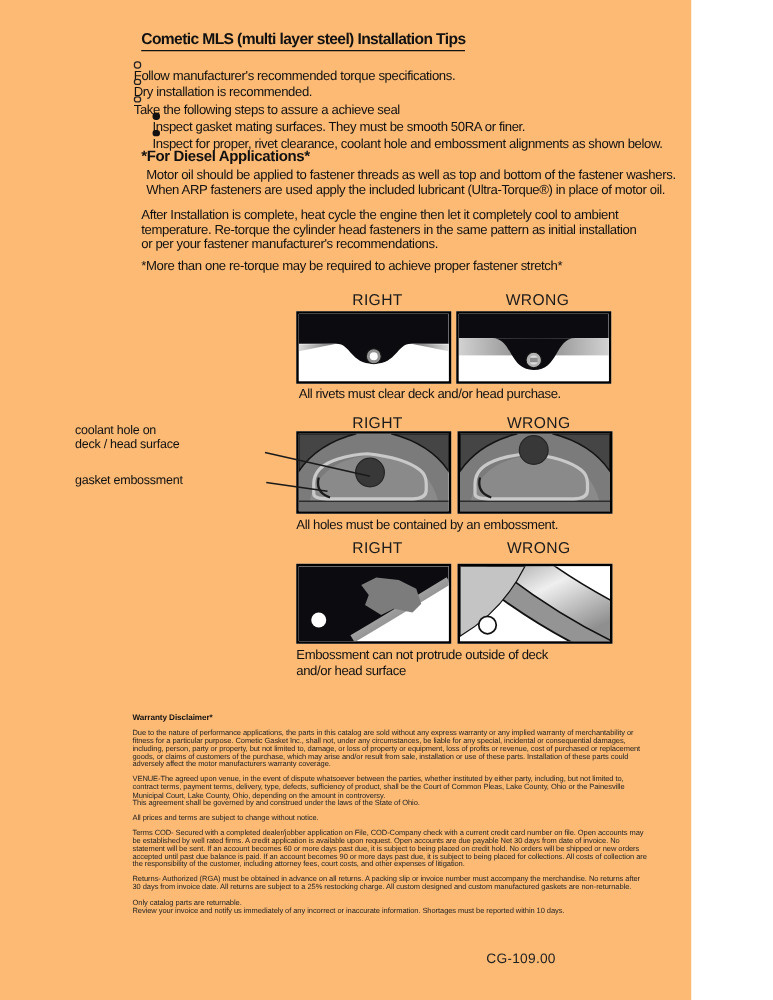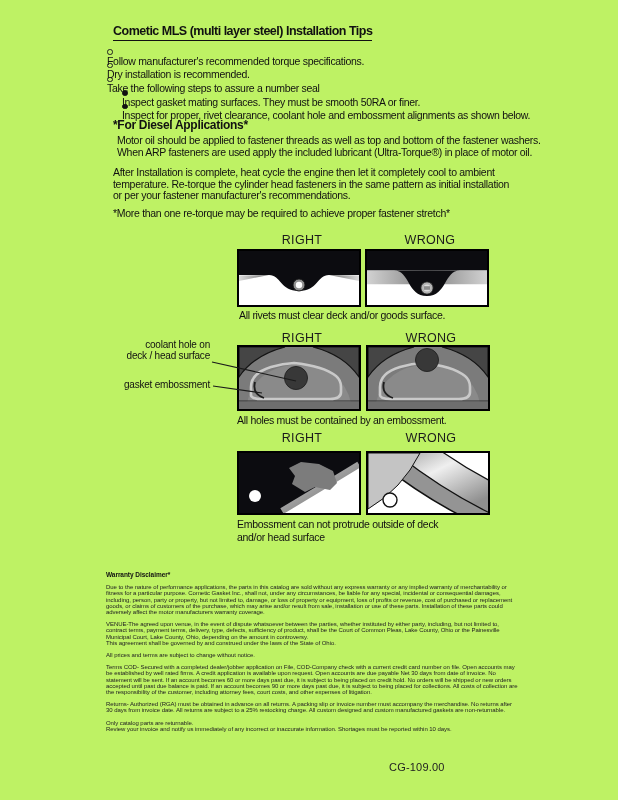--- a/index.html
+++ b/index.html
@@ -1,30 +1,30 @@
 <!DOCTYPE html>
 <html><head>
 <meta charset="utf-8">
 <style>
   html,body{margin:0;padding:0;background:#ffffff;}
-  .page{position:relative;width:618px;height:800px;background:#bef264;overflow:hidden;
+  .page{position:relative;width:553px;height:800px;background:#fdba74;overflow:hidden;
         font-family:"Liberation Sans",sans-serif;color:#111;}
   .abs{position:absolute;}
   .title{font-size:12.5px;font-weight:bold;letter-spacing:-0.5px;
          border-bottom:1.5px solid #111;padding-bottom:2px;white-space:nowrap;}
   .body-txt{font-size:10.5px;letter-spacing:-0.3px;line-height:11.7px;white-space:pre-line;}
   .b-row{display:flex;font-size:10.5px;letter-spacing:-0.3px;line-height:13.7px;height:13.7px;flex-direction:column;}
   .mk{width:3.5px;height:3.5px;border:1px solid #222;border-radius:50%;margin:4.2px 5px 0 0;flex:0 0 auto;}
   .mk.f{background:#111;border-color:#111;}
   .sub{margin-left:15px;}
   .h-bold{font-size:12px;font-weight:bold;letter-spacing:-0.3px;}
   .rw{font-size:12.5px;font-weight:500;letter-spacing:0.3px;color:#1b1b1b;width:122px;text-align:center;}
   .panel{position:absolute;border:2px solid #000;background:#fff;display:block;}
   .cap{font-size:10.5px;letter-spacing:-0.3px;line-height:13px;white-space:pre-line;}
-  .lbl{font-size:10px;letter-spacing:-0.2px;line-height:11px;text-align:right;white-space:pre-line;}
+  .lbl{font-size:10px;letter-spacing:-0.2px;line-height:11px;text-align:left;white-space:pre-line;}
   .fineprint{width:414px;font-size:6px;line-height:6.2px;letter-spacing:-0.05px;color:#222;}
   .fineprint p{margin:0 0 6px 0;}
   .fp-head{font-size:6.5px;font-weight:bold;margin:0 0 6px 0;color:#111;}
   .cg{font-size:11px;color:#222;letter-spacing:0.2px;}
   svg{display:block;}
 </style>
 </head>
 <body>
 
 <div class="page">
@@ -64,21 +64,21 @@
     <div class="b-row">
         <span class="mk"></span>
         <span>Follow manufacturer's recommended torque specifications.</span>
       </div>
     <div class="b-row">
         <span class="mk"></span>
         <span>Dry installation is recommended.</span>
       </div>
     <div class="b-row">
         <span class="mk"></span>
-        <span>Take the following steps to assure a number seal</span>
+        <span>Take the following steps to assure a achieve seal</span>
       </div>
     <div class="b-row sub">
         <span class="mk f"></span>
         <span>Inspect gasket mating surfaces.  They must be smooth 50RA or finer.</span>
       </div>
     <div class="b-row sub">
         <span class="mk f"></span>
         <span>Inspect for proper, rivet clearance, coolant hole and embossment alignments as shown below.</span>
       </div>
   </div>
@@ -107,21 +107,21 @@
     <rect x="0" y="0" width="120" height="54" fill="#ffffff"></rect>
     <rect x="0" y="0" width="120" height="19.5" fill="#0c0c10"></rect>
     <rect x="0" y="19.5" width="120" height="14" fill="url(#gband)"></rect>
     <rect x="0" y="33.5" width="120" height="20.5" fill="#ffffff"></rect>
     <path d="M27,19.5 C43,19.5 40,45 60,45 C80,45 77,19.5 93,19.5 Z" fill="#0c0c10"></path>
     <circle cx="60" cy="37" r="6.2" fill="#b3b3b3" stroke="#131313" stroke-width="0.9"></circle>
     <circle cx="60" cy="37" r="3.6" fill="#dcdcdc"></circle>
     <rect x="56.8" y="35.2" width="6.4" height="3.6" fill="#8d8d8d"></rect>
   </svg>
 
-  <div class="abs cap" style="left:239px;top:309px;">All rivets must clear deck and/or goods surface.</div>
+  <div class="abs cap" style="left:239px;top:309px;">All rivets must clear deck and/or head purchase.</div>
 
   <div class="abs rw" style="left:241px;top:331px;">RIGHT</div>
   <div class="abs rw" style="left:370px;top:331px;">WRONG</div>
 
   <div class="abs lbl" style="left:60px;top:339px;width:150px;">coolant hole on
 deck / head surface</div>
   <div class="abs lbl" style="left:60px;top:379px;width:150px;">gasket embossment</div>
 
   <svg class="panel" style="left:237px;top:345px;" width="120" height="62" viewBox="0 0 120 62">
     <rect x="0" y="0" width="120" height="62" fill="#7b7b7b"></rect>

